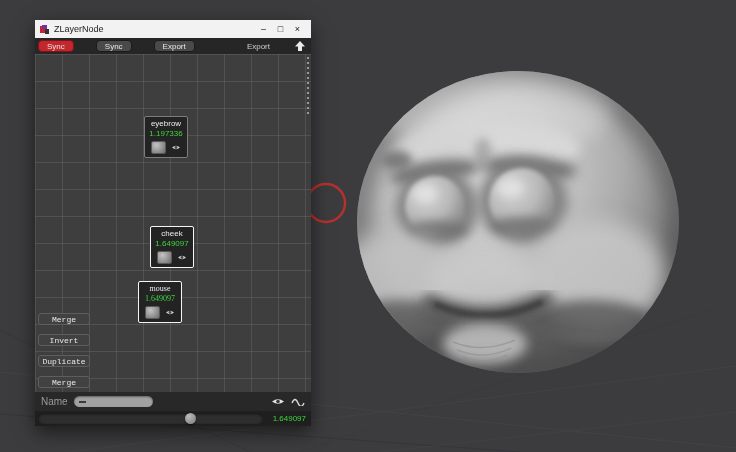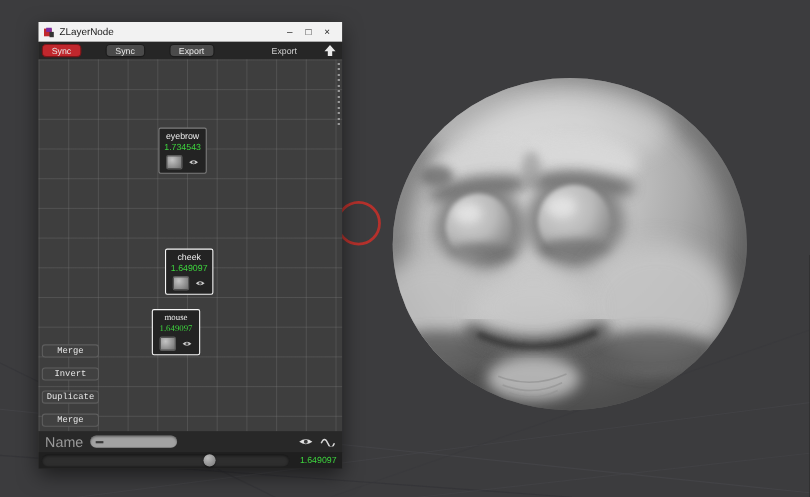--- a/index.html
+++ b/index.html
@@ -45,21 +45,21 @@
   .thumb{width:13px;height:11px;border-radius:2px;border:1px solid #5a5a5a;
          background:radial-gradient(circle at 35% 30%,#c4c4c4,#6c6c6c);}
   .node-eye{display:flex;}
 
   .actions{position:absolute;left:3px;top:293px;display:flex;flex-direction:column;gap:9px;}
   .act{width:52px;height:12px;background:#414141;border:1px solid #5e5e5e;border-radius:3px;
        color:#e8e8e8;font-size:8px;line-height:9px;margin:0;padding:0;font-family:Liberation Mono, monospace;}
 
   .name-row{position:absolute;left:0;right:0;bottom:15px;height:19px;background:#282828;
             display:flex;align-items:center;padding:0 6px;gap:6px;}
-  .name-label{font-size:13px;color:#9a9a9a;}
+  .name-label{font-size:10px;color:#9a9a9a;}
   .name-input{width:74px;height:11px;background:#a2a2a2;border-radius:6px;display:flex;
               align-items:center;padding-left:5px;box-shadow:inset 0 1px 2px rgba(0,0,0,.4);}
   .caret{width:7px;height:2px;background:#3a3a3a;}
   .eye-big,.wave-ic{display:flex;}
 
   .slider-row{position:absolute;left:0;right:0;bottom:0;height:15px;background:#1f1f1f;}
   .track{position:absolute;left:3px;right:48px;top:2px;bottom:2px;background:#2e2e2e;
          border-radius:6px;box-shadow:inset 0 1px 3px rgba(0,0,0,.6);}
   .handle{position:absolute;left:147px;top:0;width:11px;height:11px;border-radius:50%;
           background:radial-gradient(circle at 35% 30%,#bcbcbc,#787878);box-shadow:0 1px 2px rgba(0,0,0,.5);}
@@ -183,21 +183,21 @@
             <path d="M6 1 L11 6.5 L8 6.5 L8 11 L4 11 L4 6.5 L1 6.5 Z" fill="#eaeaea"></path>
           </svg>
       </span>
     </div>
 
     <div class="node-area">
       <div class="scroll-strip"></div>
 
       <div class="node" style="left:109px;top:62px;">
         <div class="node-label">eyebrow</div>
-        <div class="node-value">1.734543</div>
+        <div class="node-value">1.197336</div>
         <div class="node-icons">
           <span class="thumb"></span>
           <span class="node-eye">
             <svg width="10" height="7">
                 <path d="M1 3.5 Q5 0 9 3.5 Q5 7 1 3.5 Z" fill="#cfcfcf"></path>
                 <circle cx="5" cy="3.5" r="1.4" fill="#4a4a4a"></circle>
               </svg>
           </span>
         </div>
       </div>

